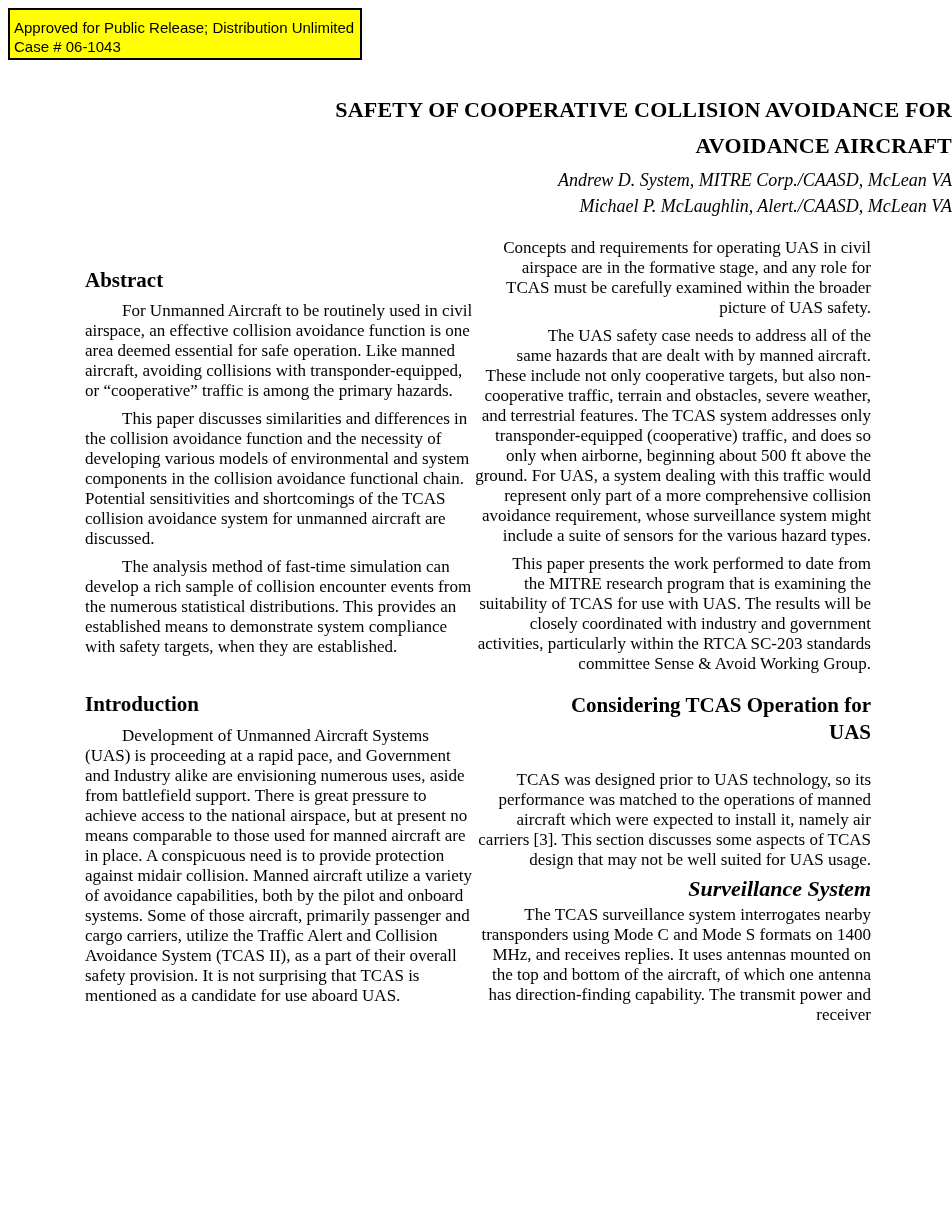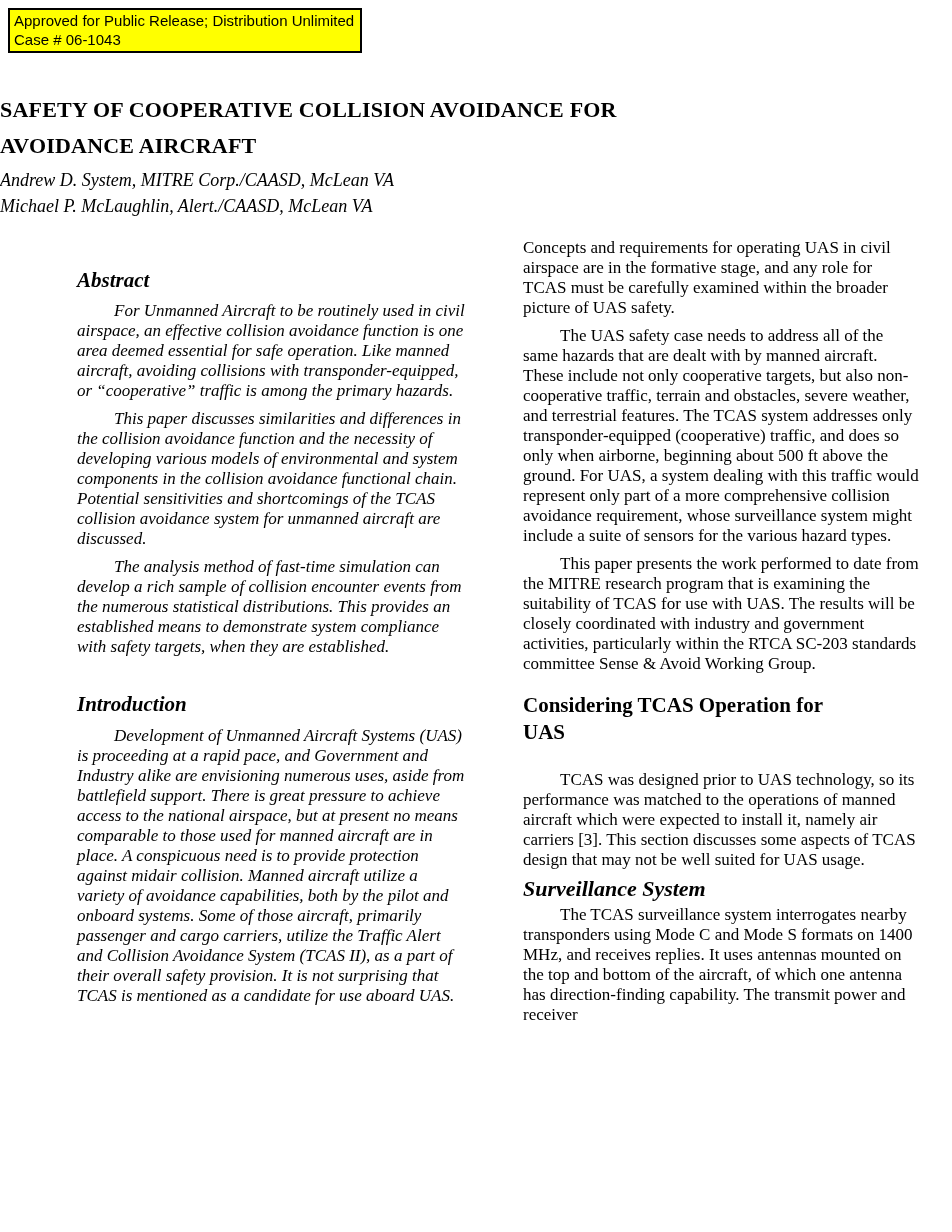--- a/index.html
+++ b/index.html
@@ -10,42 +10,42 @@
     color: #000000;
     overflow: hidden;
   }
   .page { position: relative; width: 952px; height: 1232px; background: #ffffff; }
 
   
   .banner {
     position: absolute; left: 8px; top: 8px;
     background: #ffff00;
     border: 2px solid #000000;
-    padding: 1px 6px 2px 4px;
+    padding: 8px 6px 2px 4px;
     font-family: "Liberation Sans", sans-serif;
     font-size: 15px; line-height: 19px;
     white-space: nowrap;
   }
 
   
   .header-block {
     position: absolute; left: 0; top: 92px; width: 952px;
-    text-align: left;
+    text-align: right;
   }
   .title-line {
     font-size: 22px; font-weight: bold; line-height: 36px;
     letter-spacing: 0.2px;
   }
   .authors { margin-top: 3px; }
   .author-line { font-size: 18px; font-style: italic; line-height: 26px; }
 
   
   .col { position: absolute; font-size: 17px; line-height: 20px; text-align: left; }
-  .col-left  { left: 77px;  top: 240px; width: 392px; font-style: italic; }
-  .col-right { left: 523px; top: 238px; width: 396px; }
+  .col-left  { left: 85px;  top: 240px; width: 392px; }
+  .col-right { left: 475px; top: 238px; width: 396px; text-align: right; }
 
   .col p { margin: 0 0 8px 0; text-indent: 37px; }
   .col p.no-indent { text-indent: 0; }
 
   .col h2 {
     font-size: 21px; font-weight: bold; line-height: 24px;
     margin: 28px 0 9px 0;
   }
   .col h2.h2-intro { margin-top: 35px; margin-bottom: 10px; }
   .col h2.h2-wrap { line-height: 27px; margin-top: 18px; margin-bottom: 24px; }

